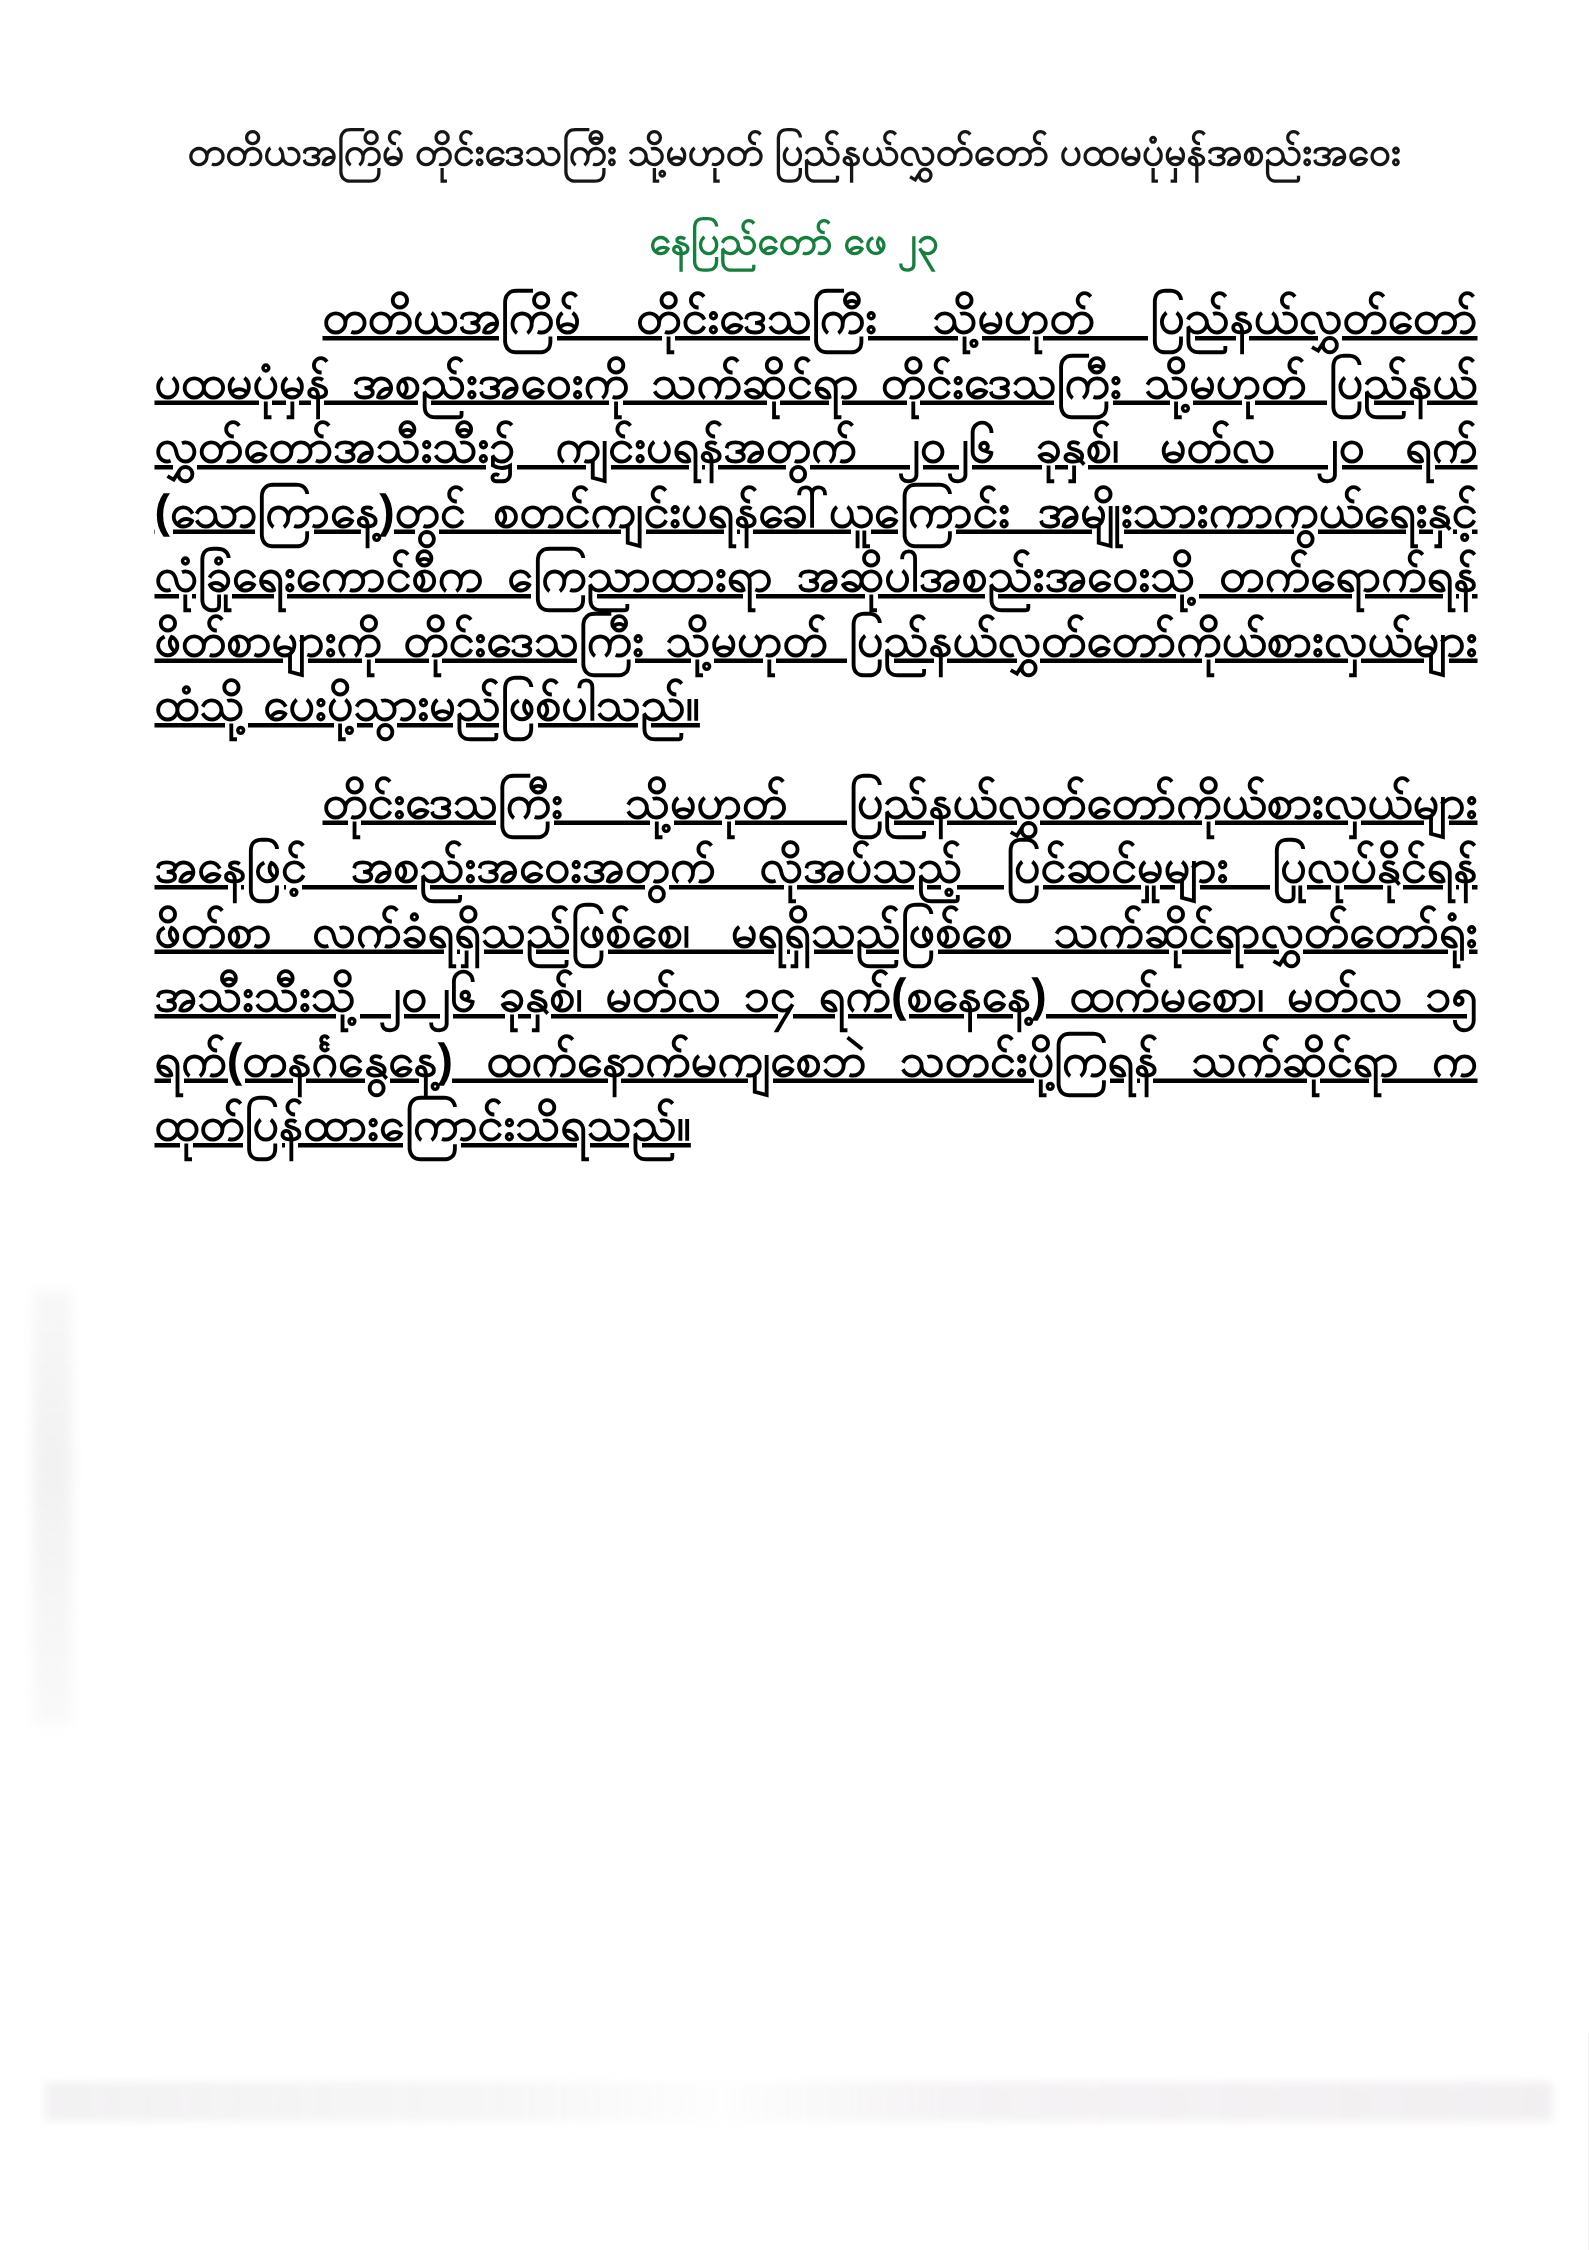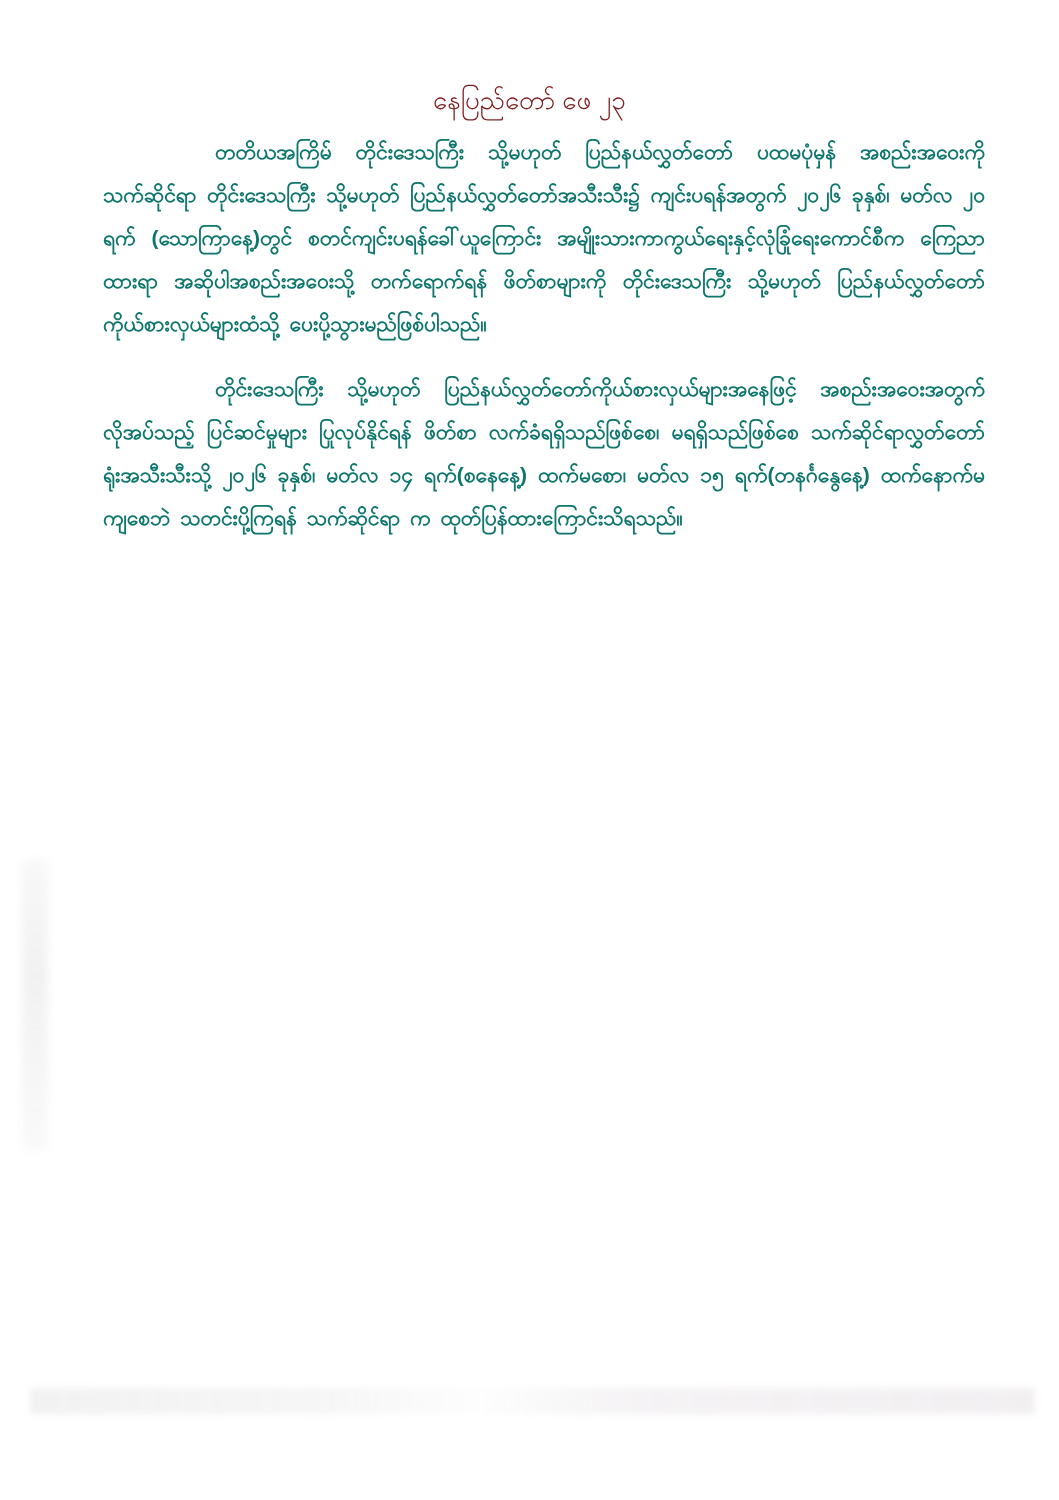--- a/index.html
+++ b/index.html
@@ -25,37 +25,38 @@
     line-height: 50px;
     color: #161616;
   }
   .doc-title .title-line {
     display: block;
   }
   .dateline {
     margin-top: 10px;
     text-align: center;
     font-size: 26px;
-    font-weight: 400;
+    font-weight: 700;
     line-height: 48px;
-    color: #7f1d1d;
+    color: #15803d;
   }
   .body-block {
     margin: 6px 74px 0 103px;
     width: 882px;
   }
   .body-para {
     margin: 0 0 22px 0;
-    font-size: 21px;
+    font-size: 31px;
     font-weight: 600;
     line-height: 43px;
     text-align: justify;
     text-indent: 112px;
-    color: #0f766e;
+    color: #000000;
     word-spacing: 4px;
+    text-decoration: underline;
   }
   
   .smudge-left {
     position: absolute;
     left: 22px;
     top: 860px;
     width: 26px;
     height: 290px;
     background: linear-gradient(180deg,
       rgba(190,185,190,0.10), rgba(175,170,178,0.16) 40%,
@@ -76,20 +77,21 @@
     filter: blur(3px);
     pointer-events: none;
   }
 </style>
 </head>
 <body>
 
 <div class="page">
 
   <h1 class="doc-title">
+    <span class="title-line">တတိယအကြိမ် တိုင်းဒေသကြီး သို့မဟုတ် ပြည်နယ်လွှတ်တော် ပထမပုံမှန်အစည်းအဝေး</span>
   </h1>
 
   <div class="dateline">နေပြည်တော် ဖေ ၂၃</div>
 
   <div class="body-block">
     <p class="body-para">တတိယအကြိမ် တိုင်းဒေသကြီး သို့မဟုတ် ပြည်နယ်လွှတ်တော် ပထမပုံမှန် အစည်းအဝေးကို သက်ဆိုင်ရာ တိုင်းဒေသကြီး သို့မဟုတ် ပြည်နယ်လွှတ်တော်အသီးသီး၌ ကျင်းပရန်အတွက် ၂၀၂၆ ခုနှစ်၊ မတ်လ ၂၀ ရက် (သောကြာနေ့)တွင် စတင်ကျင်းပရန်ခေါ်ယူကြောင်း အမျိုးသားကာကွယ်ရေးနှင့်လုံခြုံရေးကောင်စီက ကြေညာထားရာ အဆိုပါအစည်းအဝေးသို့ တက်ရောက်ရန် ဖိတ်စာများကို တိုင်းဒေသကြီး သို့မဟုတ် ပြည်နယ်လွှတ်တော်ကိုယ်စားလှယ်များထံသို့ ပေးပို့သွားမည်ဖြစ်ပါသည်။</p>
     <p class="body-para">တိုင်းဒေသကြီး သို့မဟုတ် ပြည်နယ်လွှတ်တော်ကိုယ်စားလှယ်များအနေဖြင့် အစည်းအဝေးအတွက် လိုအပ်သည့် ပြင်ဆင်မှုများ ပြုလုပ်နိုင်ရန် ဖိတ်စာ လက်ခံရရှိသည်ဖြစ်စေ၊ မရရှိသည်ဖြစ်စေ သက်ဆိုင်ရာလွှတ်တော်ရုံးအသီးသီးသို့ ၂၀၂၆ ခုနှစ်၊ မတ်လ ၁၄ ရက်(စနေနေ့) ထက်မစော၊ မတ်လ ၁၅ ရက်(တနင်္ဂနွေနေ့) ထက်နောက်မကျစေဘဲ သတင်းပို့ကြရန် သက်ဆိုင်ရာ က ထုတ်ပြန်ထားကြောင်းသိရသည်။</p>
   </div>
 
   <div class="smudge-left"></div>

